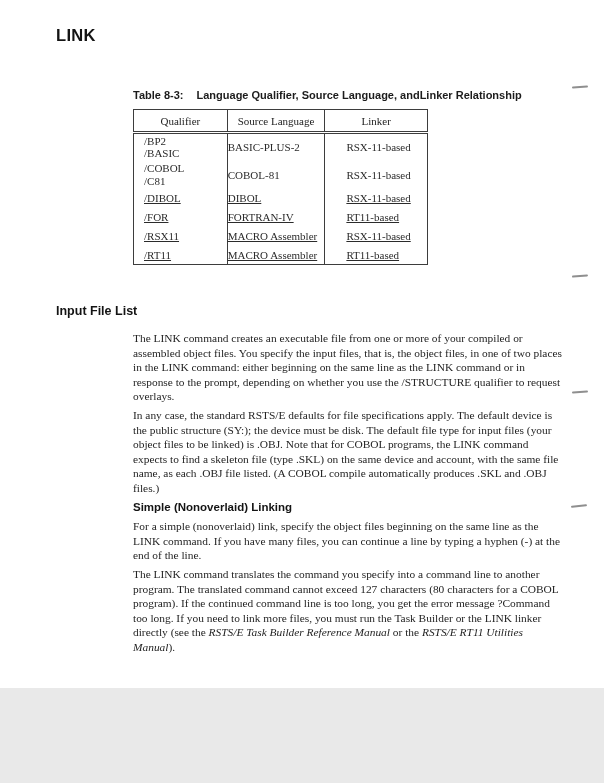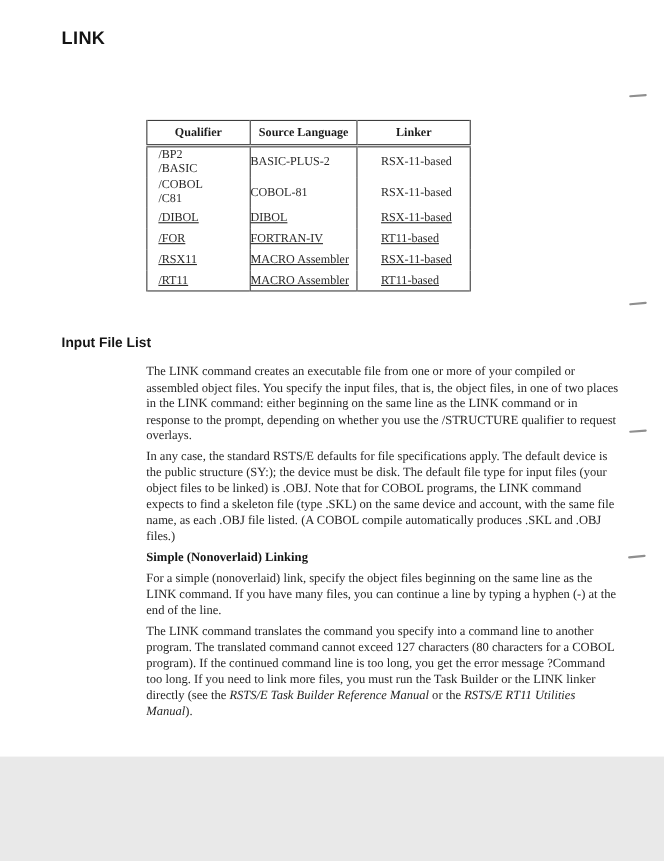--- a/index.html
+++ b/index.html
@@ -51,21 +51,21 @@
     font-size: 11px;
     color: #2b2b2b;
   }
   table.qual-table, table.qual-table th, table.qual-table td {
     border-left: 1.4px solid #3d3d3d;
     border-right: 1.4px solid #3d3d3d;
   }
   table.qual-table { border: 1.4px solid #3d3d3d; }
   table.qual-table thead th {
     font-family: "Liberation Serif", serif;
-    font-weight: 700;
+    font-weight: 400;
     font-size: 11px;
     text-align: center;
     height: 23px;
     border-bottom: 3.5px double #3d3d3d;
     color: #1c1c1c;
   }
   table.qual-table td { vertical-align: middle; }
   table.qual-table tr.single td { height: 19px; text-decoration: underline; }
   table.qual-table tr.tall td { height: 28px; }
   td.col-qualifier { padding-left: 10px; width: 94px; line-height: 12.5px; }
@@ -90,21 +90,21 @@
     left: 133px;
     top: 331px;
     width: 431px;
     font-size: 11.4px;
     line-height: 14.5px;
     color: #242424;
     text-align: left;
   }
   .body-column p { margin: 0 0 4.5px 0; }
   .sub-heading {
-    font-family: Liberation Serif, serif;
+    font-family: Liberation Sans, sans-serif;
     font-weight: 700;
     font-size: 11.5px;
     color: #141414;
     margin: 4px 0 5px 0;
   }
 
   
   .page-footer {
     position: absolute;
     left: 56px;
@@ -137,20 +137,23 @@
 <div class="page">
 
   <div class="running-head">LINK</div>
 
   <div class="scan-mark m1"></div>
   <div class="scan-mark m2"></div>
   <div class="scan-mark m3"></div>
   <div class="scan-mark m4"></div>
   <div class="scan-mark m5"></div>
 
+  <div class="table-caption">
+    <span class="cap-label">Table 8-3:</span><span class="cap-title">Language Qualifier, Source Language, andLinker Relationship</span>
+  </div>
 
   <table class="qual-table">
     <thead>
       <tr>
         <th>Qualifier</th>
         <th>Source Language</th>
         <th>Linker</th>
       </tr>
     </thead>
     <tbody>

